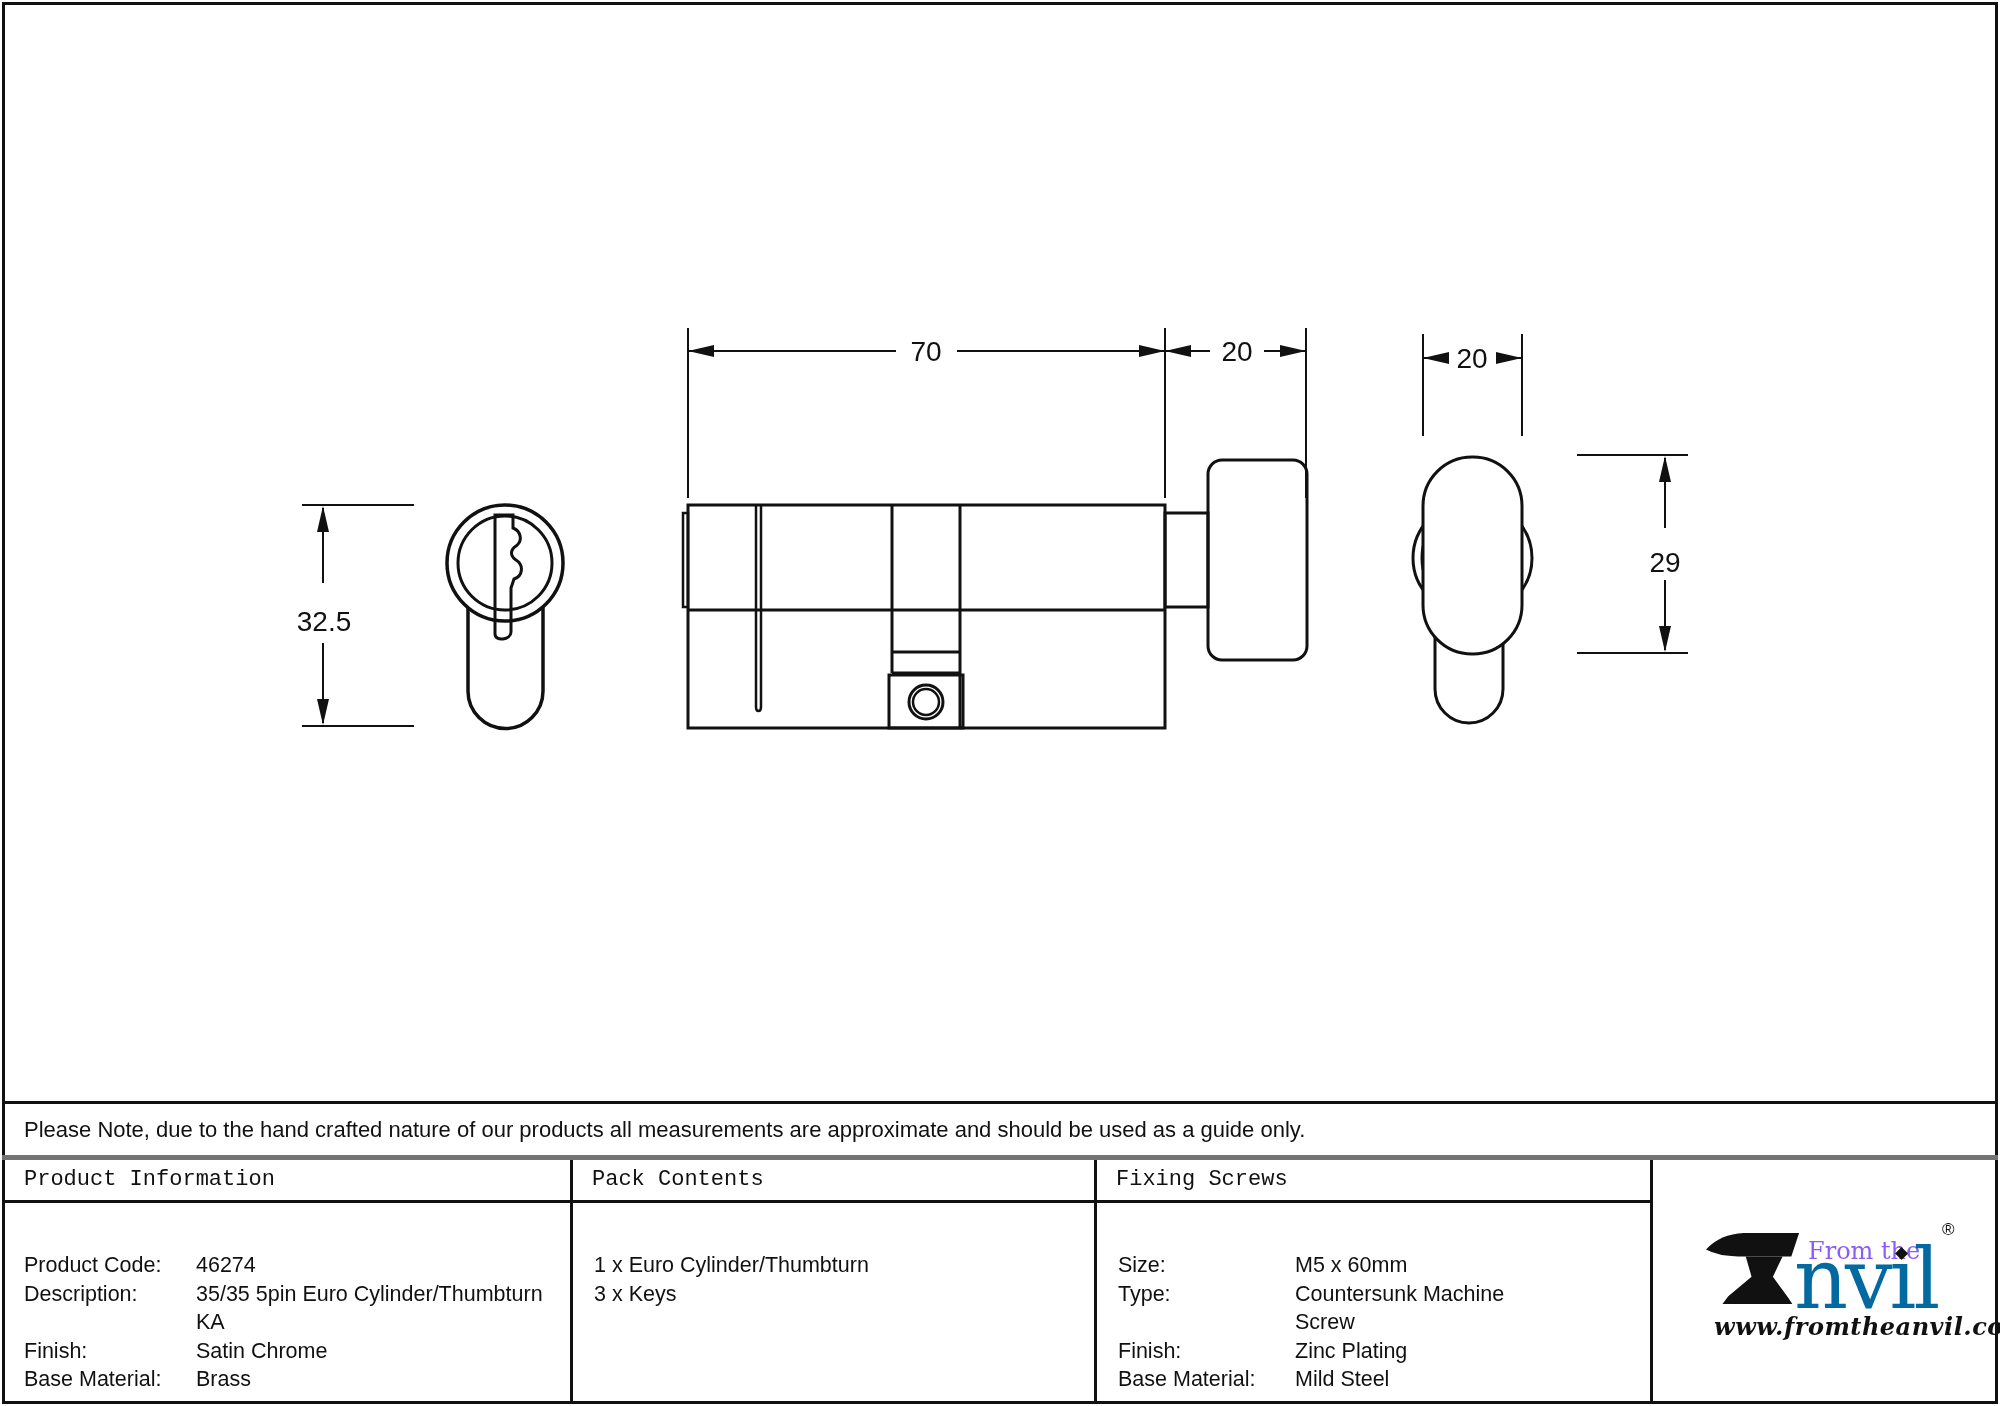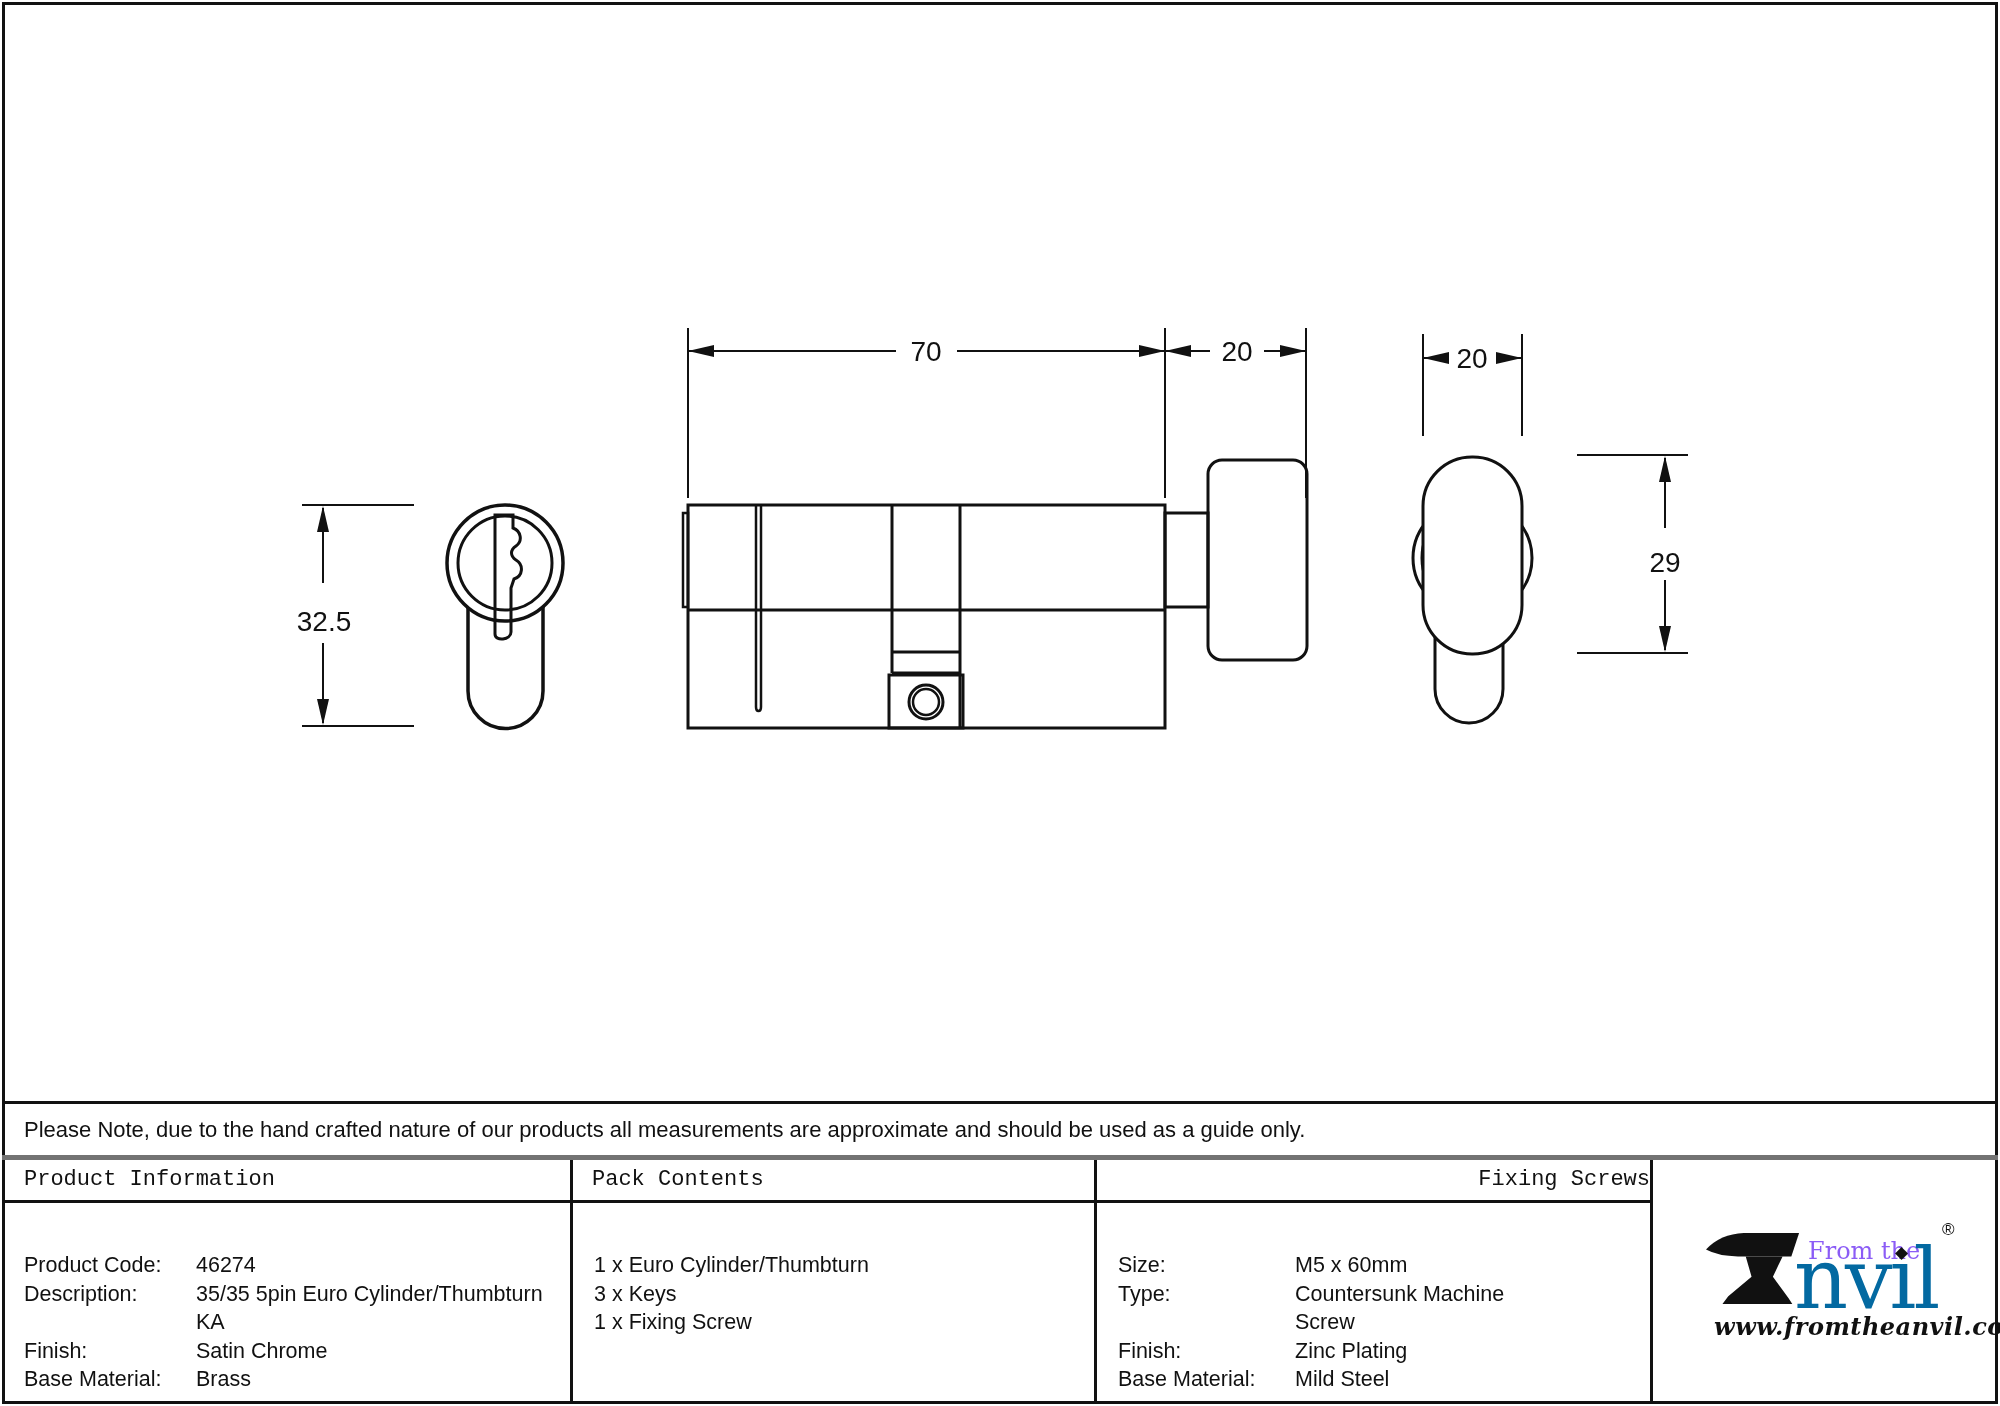--- a/index.html
+++ b/index.html
@@ -113,21 +113,21 @@
     <text class="dim-text" x="1665" y="572">29</text>
   </g>
 </svg>
 
 <div class="note-bar">
   <span>Please Note, due to the hand crafted nature of our products all measurements are approximate and should be used as a guide only.</span>
 </div>
 
 <div class="hdr" style="left:2px;width:568px;">Product Information</div>
 <div class="hdr" style="left:570px;width:524px;">Pack Contents</div>
-<div class="hdr" style="left:1094px;width:556px;text-align:right;">Fixing Screws</div>
+<div class="hdr" style="left:1094px;width:556px;">Fixing Screws</div>
 <div class="hdr-underline"></div>
 
 <div class="vsep" style="left:570px;"></div>
 <div class="vsep" style="left:1094px;"></div>
 <div class="vsep" style="left:1650px;"></div>
 
 <div class="cell c1" style="left:2px;width:568px;padding-left:22px;">
   <div class="pair">
     <span>Product Code:</span>
     <span>46274</span>
@@ -146,21 +146,20 @@
   </div>
   <div class="pair">
     <span>Base Material:</span>
     <span>Brass</span>
   </div>
 </div>
 
 <div class="cell" style="left:570px;width:524px;padding-left:24px;">
   <div>1 x Euro Cylinder/Thumbturn</div>
   <div>3 x Keys</div>
-  <div>1 x Fixing Screw</div>
 </div>
 
 <div class="cell c3" style="left:1094px;width:444px;padding-left:24px;">
   <div class="pair">
     <span>Size:</span>
     <span>M5 x 60mm</span>
   </div>
   <div class="pair">
     <span>Type:</span>
     <span>Countersunk Machine Screw</span>

